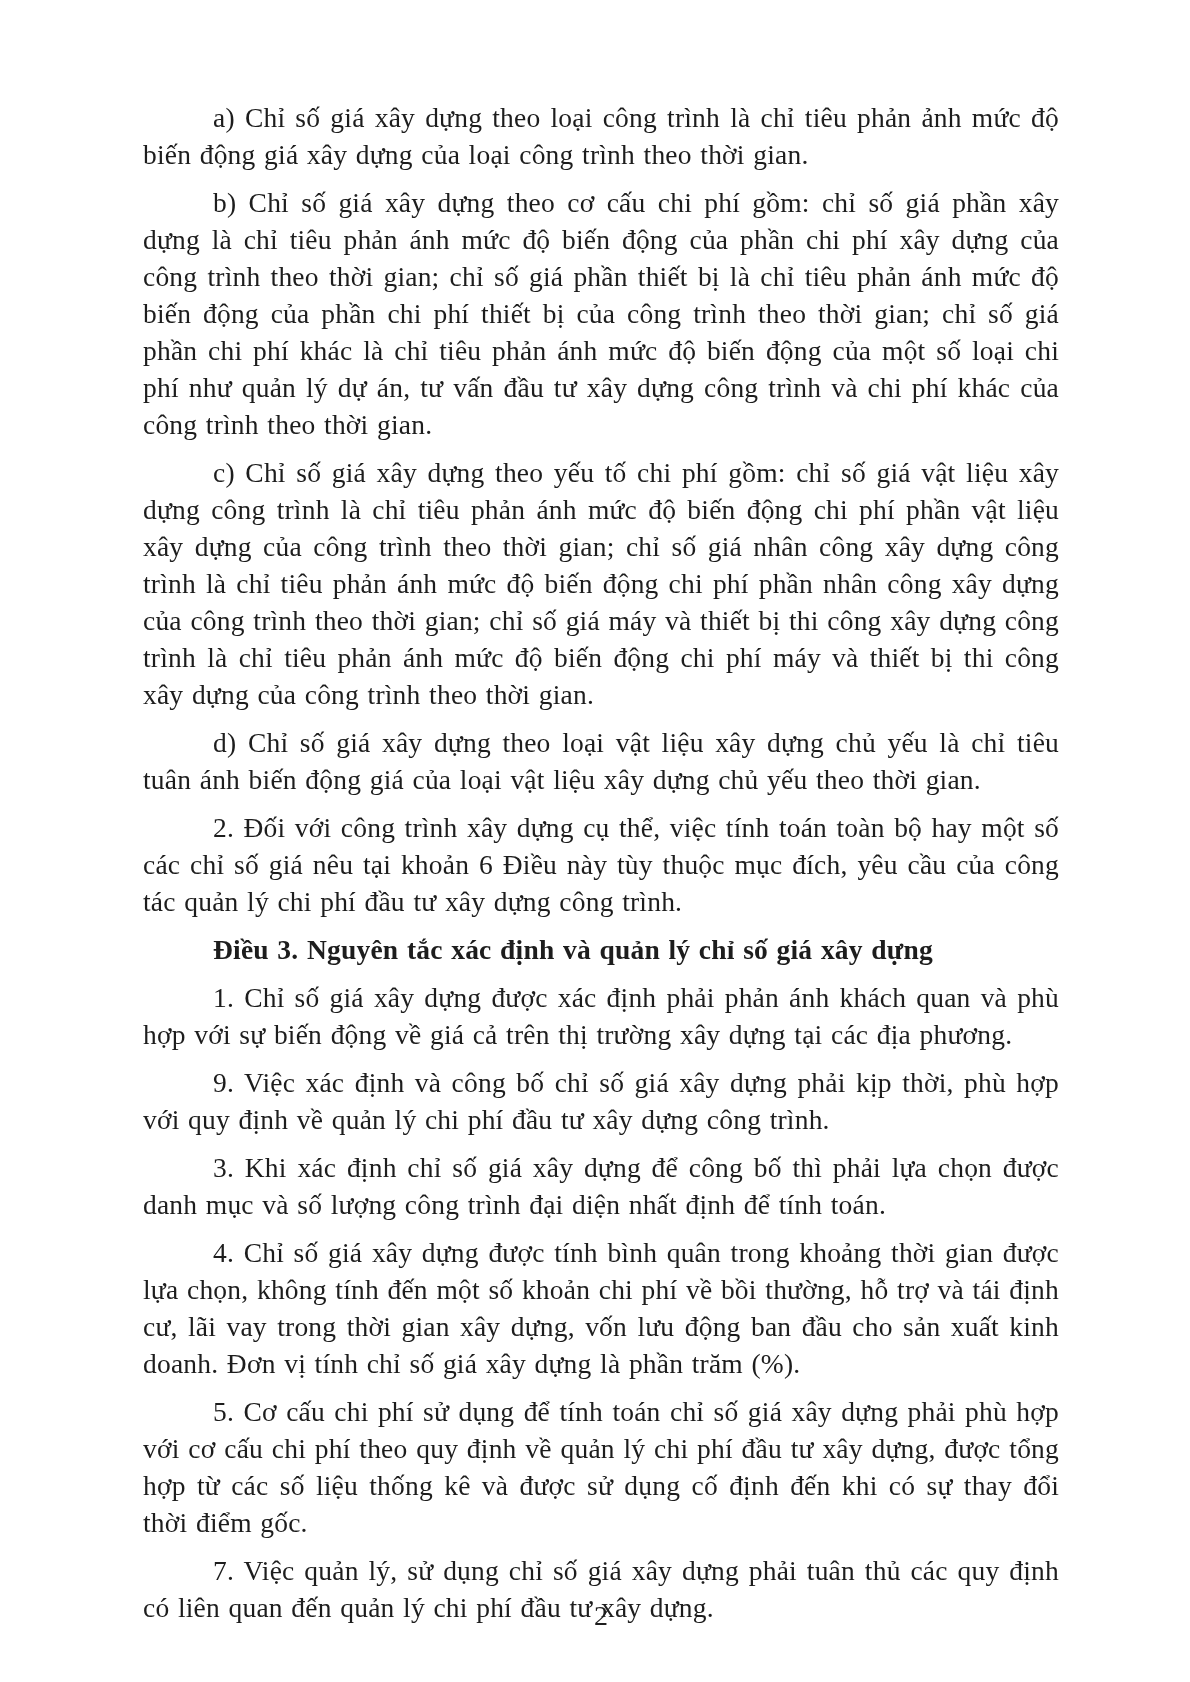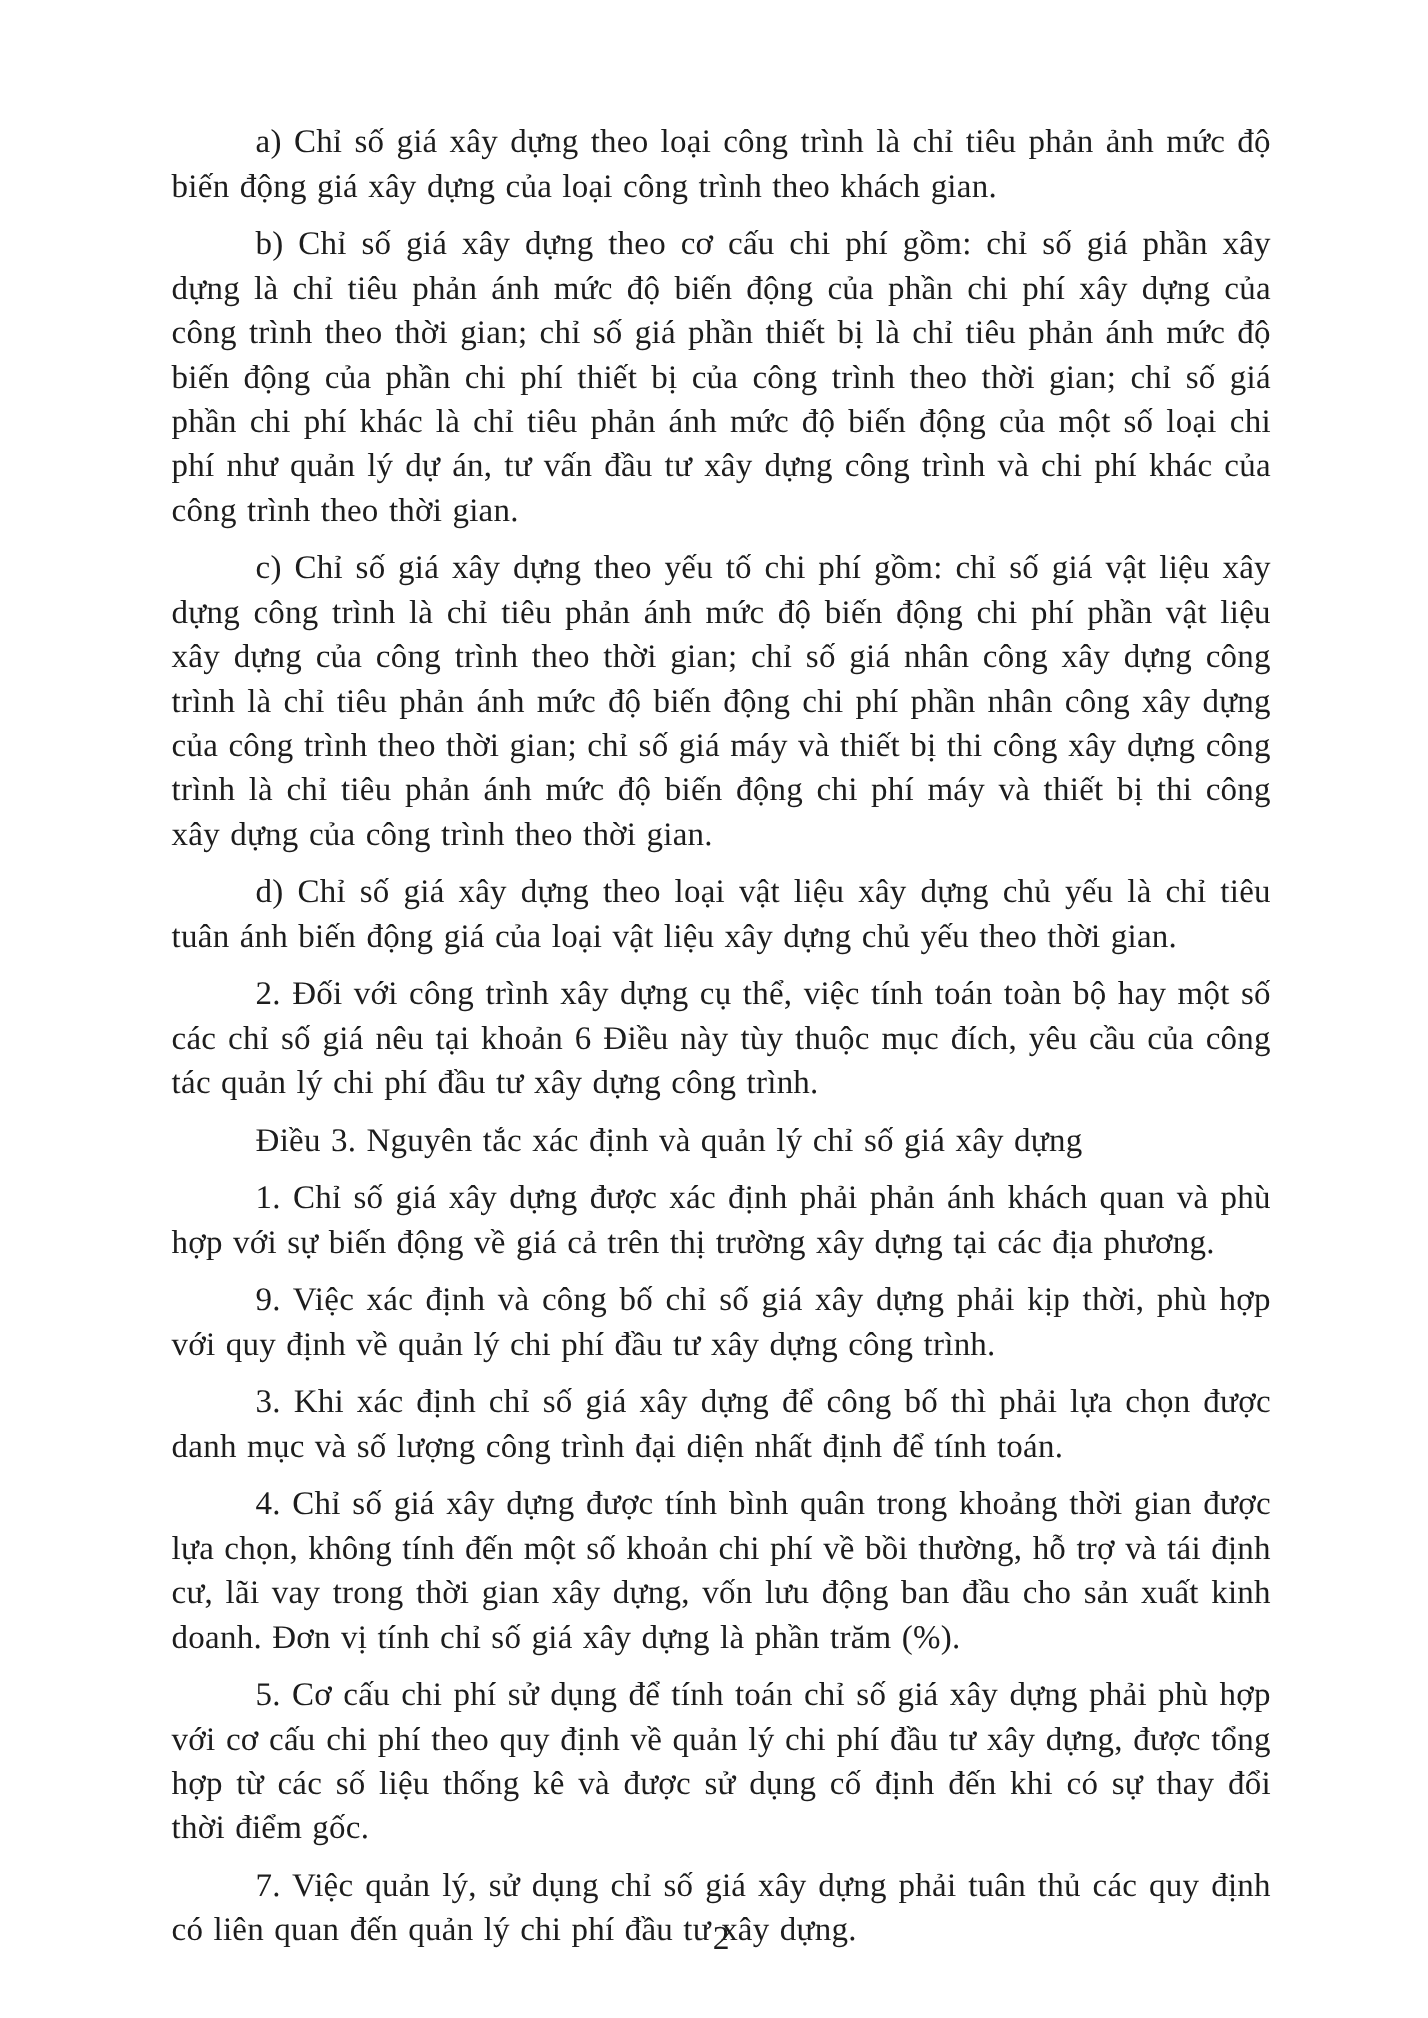--- a/index.html
+++ b/index.html
@@ -26,39 +26,39 @@
   .para {
     margin: 0 0 11px 0;
     font-size: 27.5px;
     line-height: 37px;
     text-align: justify;
     text-indent: 70px;
     word-spacing: 1.5px;
     letter-spacing: 0.2px;
   }
   .heading {
-    font-weight: normal;
+    font-weight: bold;
     text-align: left;
   }
   .page-number {
     position: absolute;
     left: 143px;
     width: 916px;
     top: 1598px;
     text-align: center;
     font-size: 28px;
     line-height: 36px;
   }
 </style>
 </head>
 <body>
 
 <div class="page">
   <div class="body-block">
-    <p class="para">a) Chỉ số giá xây dựng theo loại công trình là chỉ tiêu phản ảnh mức độ biến động giá xây dựng của loại công trình theo khách gian.</p>
+    <p class="para">a) Chỉ số giá xây dựng theo loại công trình là chỉ tiêu phản ảnh mức độ biến động giá xây dựng của loại công trình theo thời gian.</p>
     <p class="para">b) Chỉ số giá xây dựng theo cơ cấu chi phí gồm: chỉ số giá phần xây dựng là chỉ tiêu phản ánh mức độ biến động của phần chi phí xây dựng của công trình theo thời gian; chỉ số giá phần thiết bị là chỉ tiêu phản ánh mức độ biến động của phần chi phí thiết bị của công trình theo thời gian; chỉ số giá phần chi phí khác là chỉ tiêu phản ánh mức độ biến động của một số loại chi phí như quản lý dự án, tư vấn đầu tư xây dựng công trình và chi phí khác của công trình theo thời gian.</p>
     <p class="para">c) Chỉ số giá xây dựng theo yếu tố chi phí gồm: chỉ số giá vật liệu xây dựng công trình là chỉ tiêu phản ánh mức độ biến động chi phí phần vật liệu xây dựng của công trình theo thời gian; chỉ số giá nhân công xây dựng công trình là chỉ tiêu phản ánh mức độ biến động chi phí phần nhân công xây dựng của công trình theo thời gian; chỉ số giá máy và thiết bị thi công xây dựng công trình là chỉ tiêu phản ánh mức độ biến động chi phí máy và thiết bị thi công xây dựng của công trình theo thời gian.</p>
     <p class="para">d) Chỉ số giá xây dựng theo loại vật liệu xây dựng chủ yếu là chỉ tiêu tuân ánh biến động giá của loại vật liệu xây dựng chủ yếu theo thời gian.</p>
     <p class="para">2. Đối với công trình xây dựng cụ thể, việc tính toán toàn bộ hay một số các chỉ số giá nêu tại khoản 6 Điều này tùy thuộc mục đích, yêu cầu của công tác quản lý chi phí đầu tư xây dựng công trình.</p>
     <p class="para heading">Điều 3. Nguyên tắc xác định và quản lý chỉ số giá xây dựng</p>
     <p class="para">1. Chỉ số giá xây dựng được xác định phải phản ánh khách quan và phù hợp với sự biến động về giá cả trên thị trường xây dựng tại các địa phương.</p>
     <p class="para">9. Việc xác định và công bố chỉ số giá xây dựng phải kịp thời, phù hợp với quy định về quản lý chi phí đầu tư xây dựng công trình.</p>
     <p class="para">3. Khi xác định chỉ số giá xây dựng để công bố thì phải lựa chọn được danh mục và số lượng công trình đại diện nhất định để tính toán.</p>
     <p class="para">4. Chỉ số giá xây dựng được tính bình quân trong khoảng thời gian được lựa chọn, không tính đến một số khoản chi phí về bồi thường, hỗ trợ và tái định cư, lãi vay trong thời gian xây dựng, vốn lưu động ban đầu cho sản xuất kinh doanh. Đơn vị tính chỉ số giá xây dựng là phần trăm (%).</p>
     <p class="para">5. Cơ cấu chi phí sử dụng để tính toán chỉ số giá xây dựng phải phù hợp với cơ cấu chi phí theo quy định về quản lý chi phí đầu tư xây dựng, được tổng hợp từ các số liệu thống kê và được sử dụng cố định đến khi có sự thay đổi thời điểm gốc.</p>

